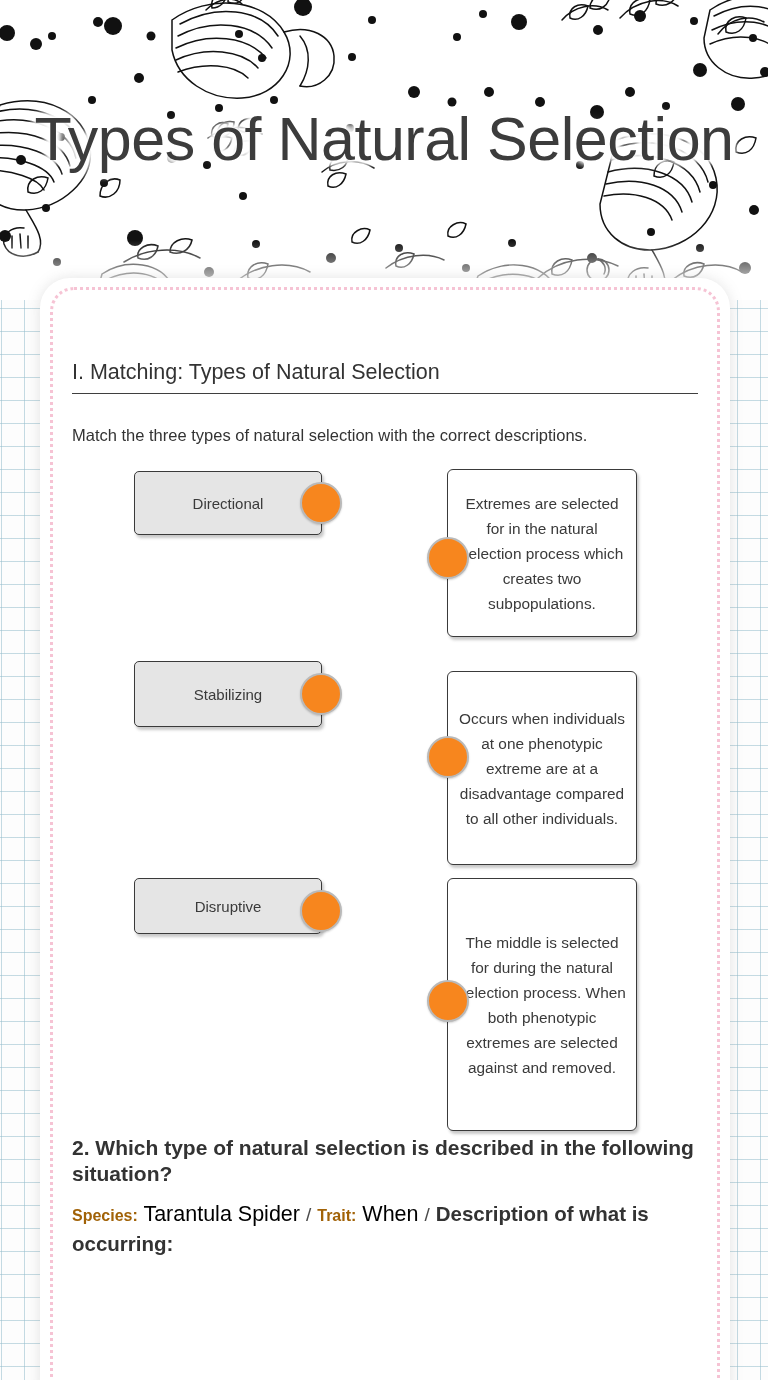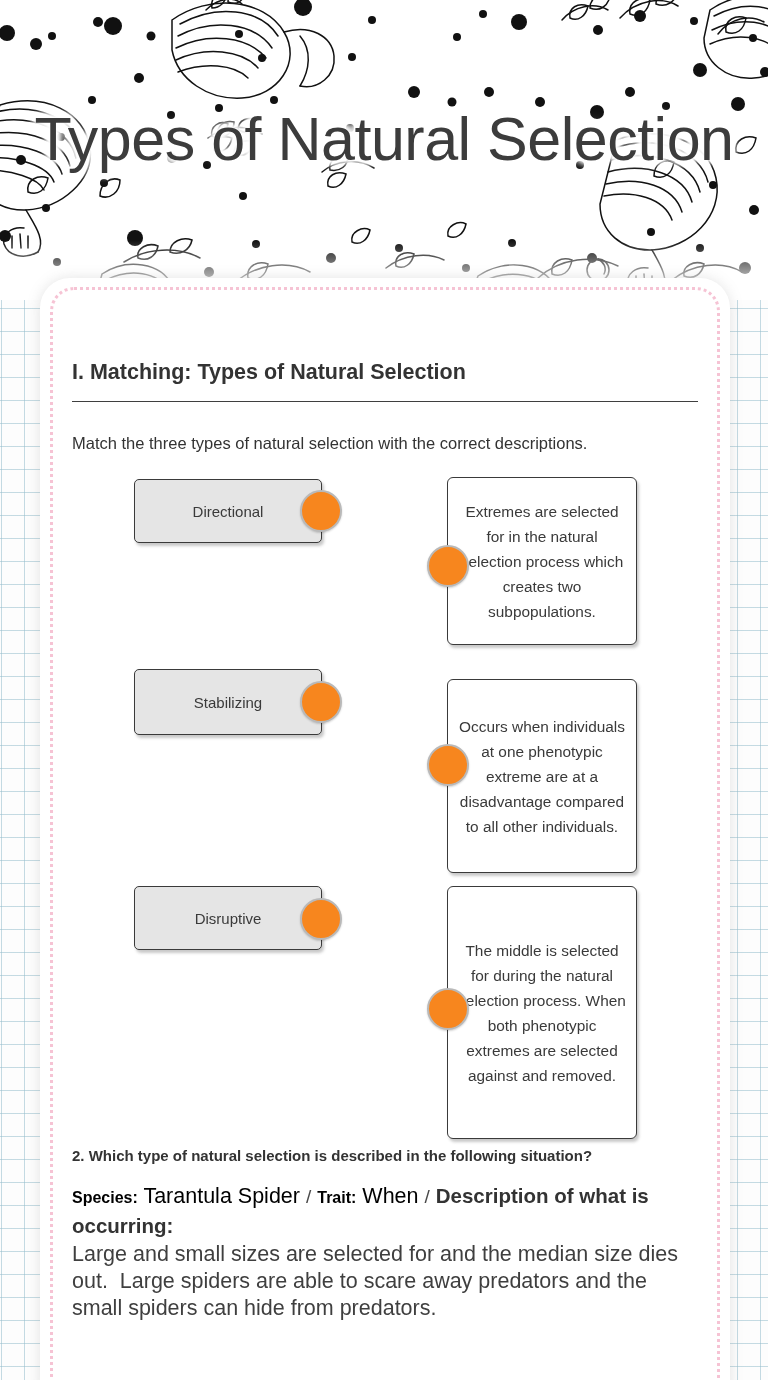--- a/index.html
+++ b/index.html
@@ -89,23 +89,23 @@
 
   #content {
     position: absolute;
     left: 32px; top: 82px;
     width: 626px;
   }
 
   
   .sec-title {
     font-size: 21.5px;
-    font-weight: 700;
+    font-weight: 400;
     color: #333333;
-    padding-bottom: 16px;
+    padding-bottom: 8px;
     border-bottom: 1px solid #3f3f3f;
   }
   .sec-instr {
     margin-top: 32px;
     font-size: 16.5px;
     color: #333333;
   }
 
   .match-area { position: relative; margin-top: 24px; height: 662px; }
 
@@ -123,21 +123,21 @@
     border-radius: 5px;
     box-shadow: 2px 3px 3px rgba(90,90,90,0.33);
     display: flex;
     align-items: center;
     justify-content: center;
     font-size: 15px;
     color: #3a3a3a;
   }
   .term-box.t1 { top: 2px;  height: 64px; }
   .term-box.t2 { top: 0px;  height: 66px; }
-  .term-box.t3 { top: 0px;  height: 64px; text-align: right; }
+  .term-box.t3 { top: 0px;  height: 56px; text-align: right; }
 
   .desc-box {
     position: absolute;
     left: 375px;
     width: 190px;
     background: #fff;
     border: 1px solid #3a3a3a;
     border-radius: 6px;
     box-shadow: 2px 3px 3px rgba(90,90,90,0.33);
     display: flex;
@@ -165,32 +165,32 @@
   .dot.left-dot  { left: 228px; }
   .dot.right-dot { left: 355px; }
 
   .dot.ld1 { top: 13px; }   .dot.rd1 { top: 68px; }
   .dot.ld2 { top: 12px; }   .dot.rd2 { top: 75px; }
   .dot.ld3 { top: 12px; }   .dot.rd3 { top: 102px; }
 
   
   #q2 { margin-top: 4px; }
   .q2-title {
-    font-size: 15px;
+    font-size: 21px;
     font-weight: 700;
     line-height: 26px;
     color: #333333;
   }
   .q2-line {
     margin-top: 13px;
     font-size: 21.5px;
     line-height: 28px;
     color: #3a3a3a;
   }
-  .lbl { font-size: 16px; font-weight: 700; color: #000000; }
+  .lbl { font-size: 16px; font-weight: 700; color: #a16207; }
   .val { font-size: 21.5px; font-weight: 400; color: #000000; }
   .slash { font-size: 19px; color: #4a4a4a; }
   .desc-label { font-size: 20.5px; font-weight: 700; color: #333; }
   .q2-answer {
     margin-top: 1px;
     font-size: 21.5px;
     line-height: 27px;
     color: #3f3f3f;
     white-space: pre-wrap;
   }
@@ -445,19 +445,18 @@
         <div class="q2-title">2. Which type of natural selection is described in the following situation?</div>
         <div class="q2-line">
           <span class="lbl">Species:</span>
           <span class="val">Tarantula Spider</span>
           <span class="slash">/</span>
           <span class="lbl">Trait:</span>
           <span class="val">When</span>
           <span class="slash">/</span>
           <span class="desc-label">Description of what is occurring:</span>
         </div>
-        <div class="q2-answer">Large and small sizes are selected for and the median size dies out.  Large spiders are able to scare away predators and the small spiders can hide from predators.</div>
       </div>
 
     </div>
   </div>
 
 </div>
 
 </body></html>

